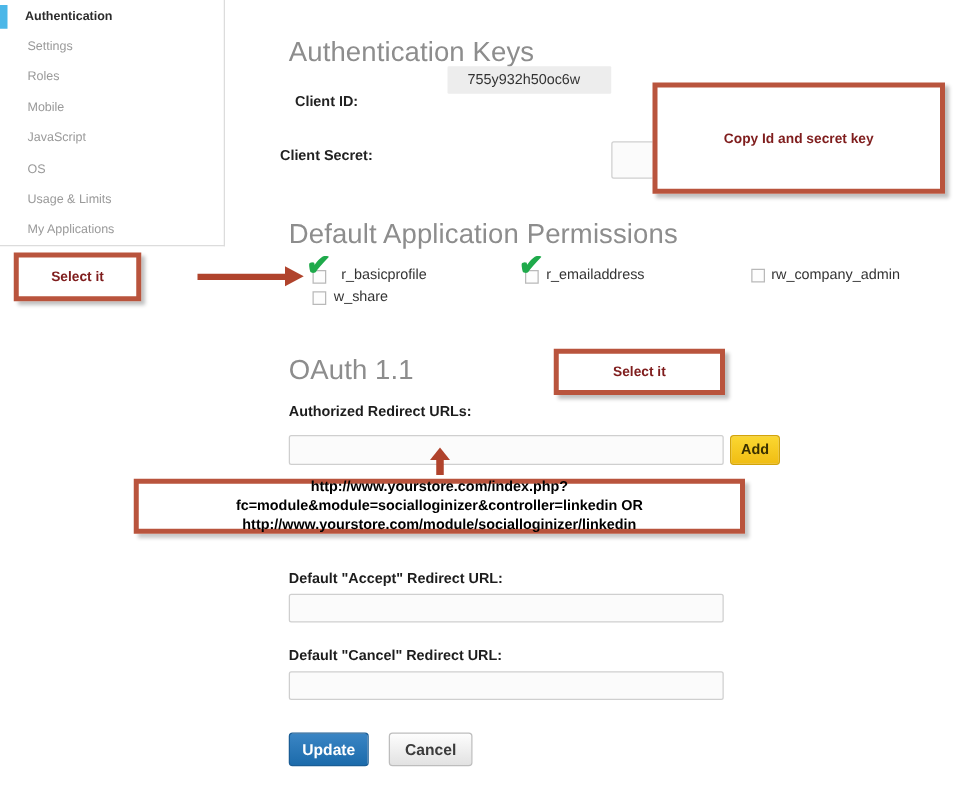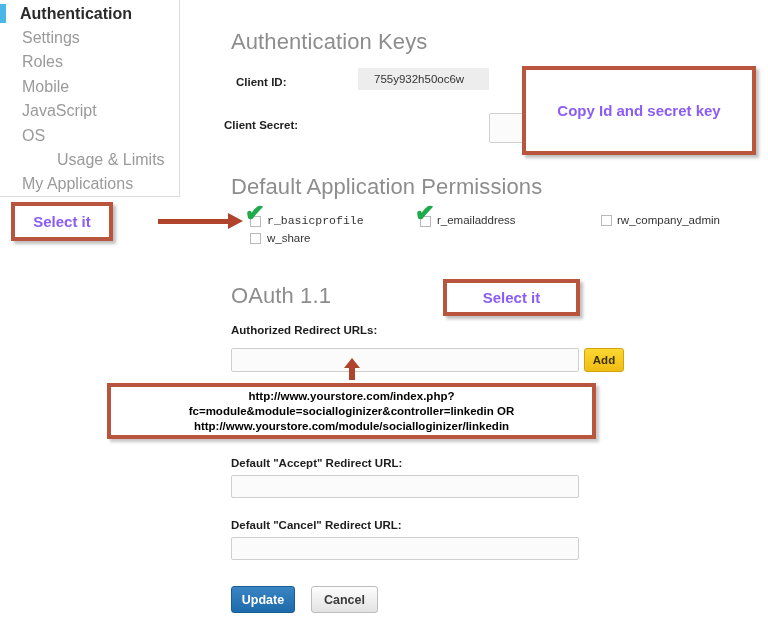--- a/index.html
+++ b/index.html
@@ -23,21 +23,21 @@
     top: 0;
     width: 179px;
     height: 196px;
     background: #ffffff;
     border-right: 1px solid #dcdcdc;
     border-bottom: 1px solid #dcdcdc;
   }
   .side-item {
     position: absolute;
     left: 22px;
-    font-size: 16px;
+    font-size: 10px;
     color: #9a9a9a;
     white-space: nowrap;
     line-height: 14px;
   }
   .side-item.active {
     left: 20px;
     color: #2b2b2b;
     font-weight: bold;
   }
   .side-bar-marker {
@@ -150,23 +150,23 @@
     position: absolute;
     box-sizing: border-box;
     background: #ffffff;
     border: 4px solid #b9543d;
     box-shadow: 3px 3px 3px rgba(0,0,0,0.25);
     display: flex;
     align-items: center;
     justify-content: center;
   }
   .anno-text {
-    font-size: 15px;
-    font-weight: bold;
-    color: #8b5cf6;
+    font-size: 11px;
+    font-weight: bold;
+    color: #7f1d1d;
     text-align: center;
     white-space: nowrap;
   }
   .anno-url-box {
     position: absolute;
     box-sizing: border-box;
     background: #ffffff;
     border: 4px solid #b9543d;
     box-shadow: 3px 3px 3px rgba(0,0,0,0.22);
     display: flex;
@@ -243,46 +243,46 @@
     </div>
     <div class="side-item" style="top:80px;">
       <span>Mobile</span>
     </div>
     <div class="side-item" style="top:104px;">
       <span>JavaScript</span>
     </div>
     <div class="side-item" style="top:129px;">
       <span>OS</span>
     </div>
-    <div class="side-item" style="top:153px;margin-left:35px;">
+    <div class="side-item" style="top:153px;">
       <span>Usage &amp; Limits</span>
     </div>
     <div class="side-item" style="top:177px;">
       <span>My Applications</span>
     </div>
   </div>
 
   <div class="section-title" style="left:231px; top:29px;">Authentication Keys</div>
 
   <div class="field-label" style="left:236px; top:76px; width:67px;">Client ID:</div>
-  <div class="key-value" style="left:358px; top:68px; width:105px;padding-left:16px;">755y932h50oc6w</div>
+  <div class="key-value" style="left:358px; top:53px; width:105px;padding-left:16px;">755y932h50oc6w</div>
 
   <div class="field-label" style="left:224px; top:119px; width:79px;">Client Secret:</div>
 
   <div class="text-input" style="left:489px; top:113px; width:76px; height:30px;"></div>
 
   <div class="anno-box" style="left:522px; top:66px; width:234px; height:89px;">
     <span class="anno-text">Copy Id and secret key</span>
   </div>
 
   <div class="section-title" style="left:231px; top:174px;">Default Application Permissions</div>
 
   <div class="cbox" style="left:250px; top:216px;"></div>
   <div class="check" style="left:243px; top:199px;">✔</div>
-  <div class="perm" style="left:267px; top:214px;font-family:Liberation Mono, monospace;">r_basicprofile</div>
+  <div class="perm" style="left:273px; top:214px;">r_basicprofile</div>
 
   <div class="cbox" style="left:250px; top:233px;"></div>
   <div class="perm" style="left:267px; top:232px;">w_share</div>
 
   <div class="cbox" style="left:420px; top:216px;"></div>
   <div class="check" style="left:413px; top:199px;">✔</div>
   <div class="perm" style="left:437px; top:214px;">r_emailaddress</div>
 
   <div class="cbox" style="left:601px; top:215px;"></div>
   <div class="perm" style="left:617px; top:214px;">rw_company_admin</div>
@@ -305,21 +305,21 @@
 
   <input class="text-input" type="text" style="left: 231px; top: 348px; width: 348px; height: 24px; padding: 0px 6px; font-size: 11.5px; color: rgb(51, 51, 51);" value="" placeholder="">
 
   <div class="btn btn-add" style="left:584px; top:348px; width:40px; height:24px;">Add</div>
 
   <div class="arrow-up" style="left:344px; top:358px; height:28px;">
     <div class="head"></div>
     <div class="shaft"></div>
   </div>
 
-  <div class="anno-url-box" style="left:107px; top:383px; width:489px; height:56px;">
+  <div class="anno-url-box" style="left:107px; top:383px; width:489px; height:44px;">
     <div class="anno-url-text">
       <div>http://www.yourstore.com/index.php?</div>
       <div>fc=module&amp;module=socialloginizer&amp;controller=linkedin OR</div>
       <div>http://www.yourstore.com/module/socialloginizer/linkedin</div>
     </div>
   </div>
 
   <div class="form-label" style="left:231px; top:457px;">Default "Accept" Redirect URL:</div>
   <input class="text-input" type="text" style="left: 231px; top: 475px; width: 348px; height: 23px; padding: 0px 6px; font-size: 11.5px; color: rgb(51, 51, 51);" value="">
 

